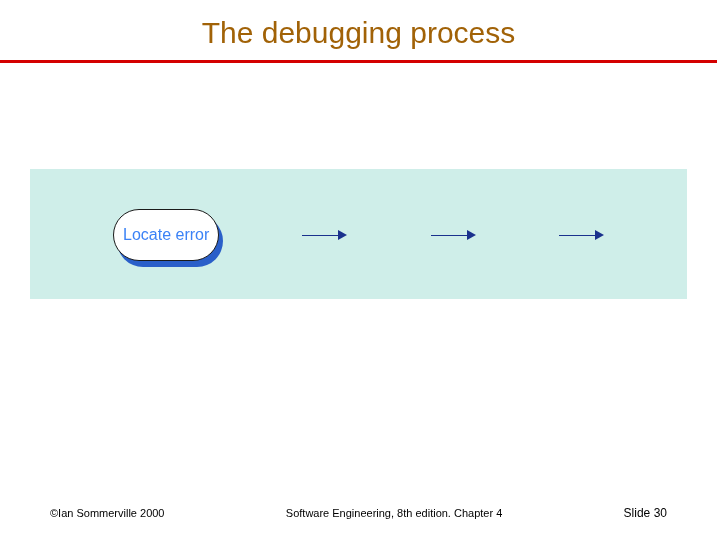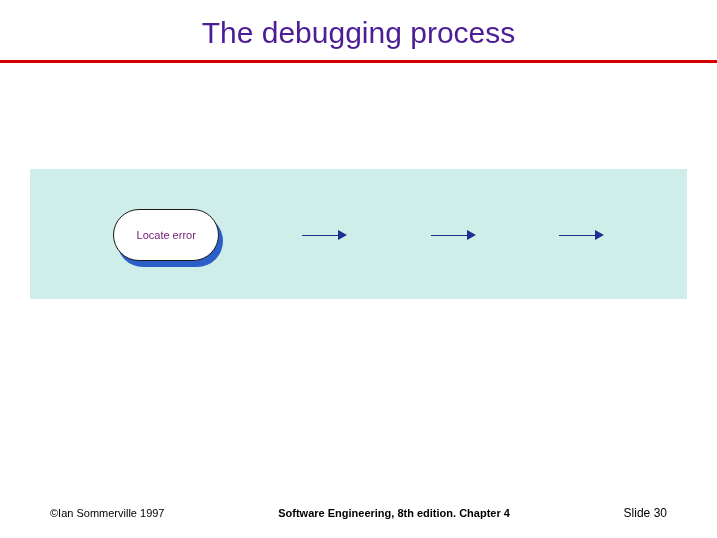--- a/index.html
+++ b/index.html
@@ -3,21 +3,21 @@
 <meta charset="utf-8">
 <style>
   * { box-sizing: border-box; margin: 0; padding: 0; }
   html, body { width: 717px; height: 538px; font-family: Arial, Helvetica, sans-serif; background: #fff; }
   .slide {
     width: 717px; height: 538px; position: relative; overflow: hidden;
     display: flex; flex-direction: column;
   }
   .title-block { padding: 16px 0 0 0; }
   .title {
-    font-size: 30px; font-weight: 400; text-align: center; color: #4c1d95;
+    font-size: 30px; font-weight: 400; text-align: center; color: #a16207;
     padding-bottom: 10px;
   }
   .rule { height: 3px; background: #d40000; width: 100%; }
   .content {
     flex: 1; position: relative;
   }
   .diagram-wrap {
     position: absolute;
     top: 106px; left: 30px; right: 30px; height: 130px;
     background: #cfeee9;
@@ -28,39 +28,39 @@
   }
   .node-wrap { position: relative; width: 106px; height: 52px; }
   .node-shadow {
     position: absolute; top: 6px; left: 4px; width: 100%; height: 100%;
     background: #2a5fc9; border-radius: 26px;
   }
   .node {
     position: absolute; top: 0; left: 0; width: 100%; height: 100%;
     background: #fff; border-radius: 26px; border: 1px solid #1a1a1a;
     display: flex; align-items: center; justify-content: center;
-    text-align: center; font-size: 11px; line-height: 1.15; color: #701a75;
+    text-align: center; font-size: 16px; line-height: 1.15; color: #3b82f6;
     padding: 2px 6px;
   }
   .arrow {
     display: flex; align-items: center;
   }
   .arrow-line {
     width: 36px; height: 1px; background: #1a318d;
   }
   .arrow-head {
     width: 0; height: 0; border-left: 9px solid #1a318d;
     border-top: 5px solid transparent; border-bottom: 5px solid transparent;
   }
   .footer {
     position: absolute; bottom: 18px; left: 0; right: 0;
     display: flex; justify-content: space-between; align-items: baseline;
     padding: 0 50px; font-size: 11px; color: #000;
   }
-  .footer-center { font-weight: 700; }
+  .footer-center { font-weight: 400; }
   .footer-right { font-size: 12px; margin-top: 16px; }
 </style>
 </head>
 <body>
 
 <div class="slide">
 
   <div class="title-block">
     <h1 class="title">The debugging process</h1>
     <div class="rule"></div>
@@ -91,18 +91,18 @@
           <div class="arrow-line"></div>
             <div class="arrow-head"></div>
         </div>
 
 
       </div>
     </div>
   </div>
 
   <div class="footer">
-    <span>©Ian Sommerville 1997</span>
+    <span>©Ian Sommerville 2000</span>
     <span class="footer-center">Software Engineering, 8th edition. Chapter 4</span>
     <span class="footer-right">Slide 30</span>
   </div>
 
 </div>
 
 </body></html>

